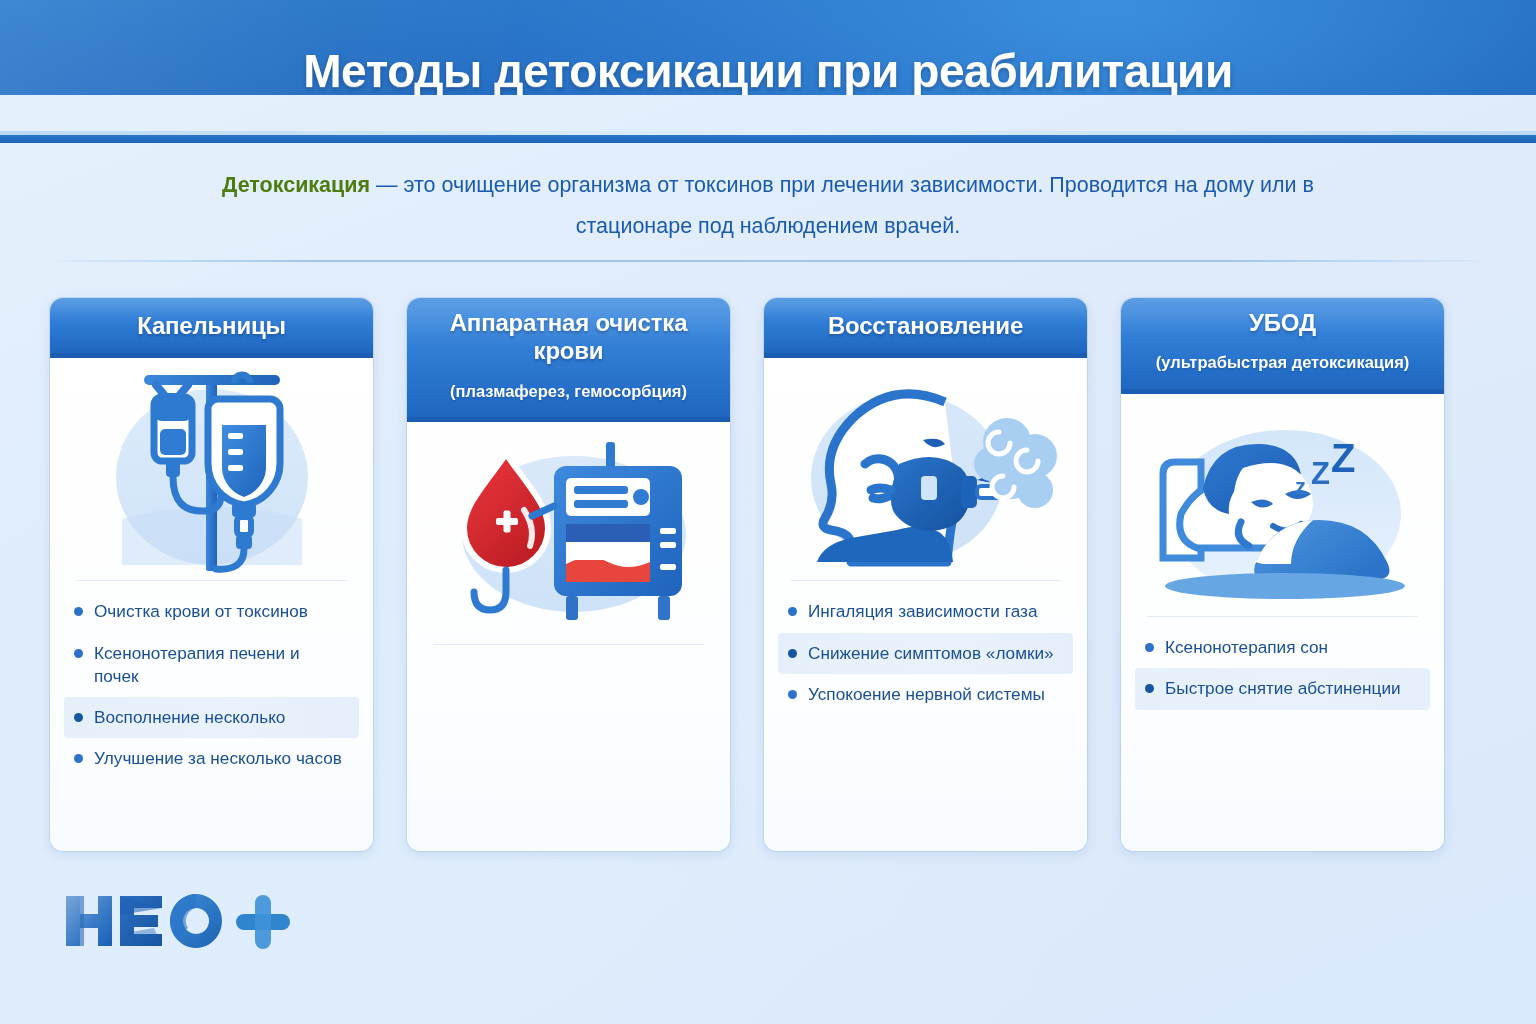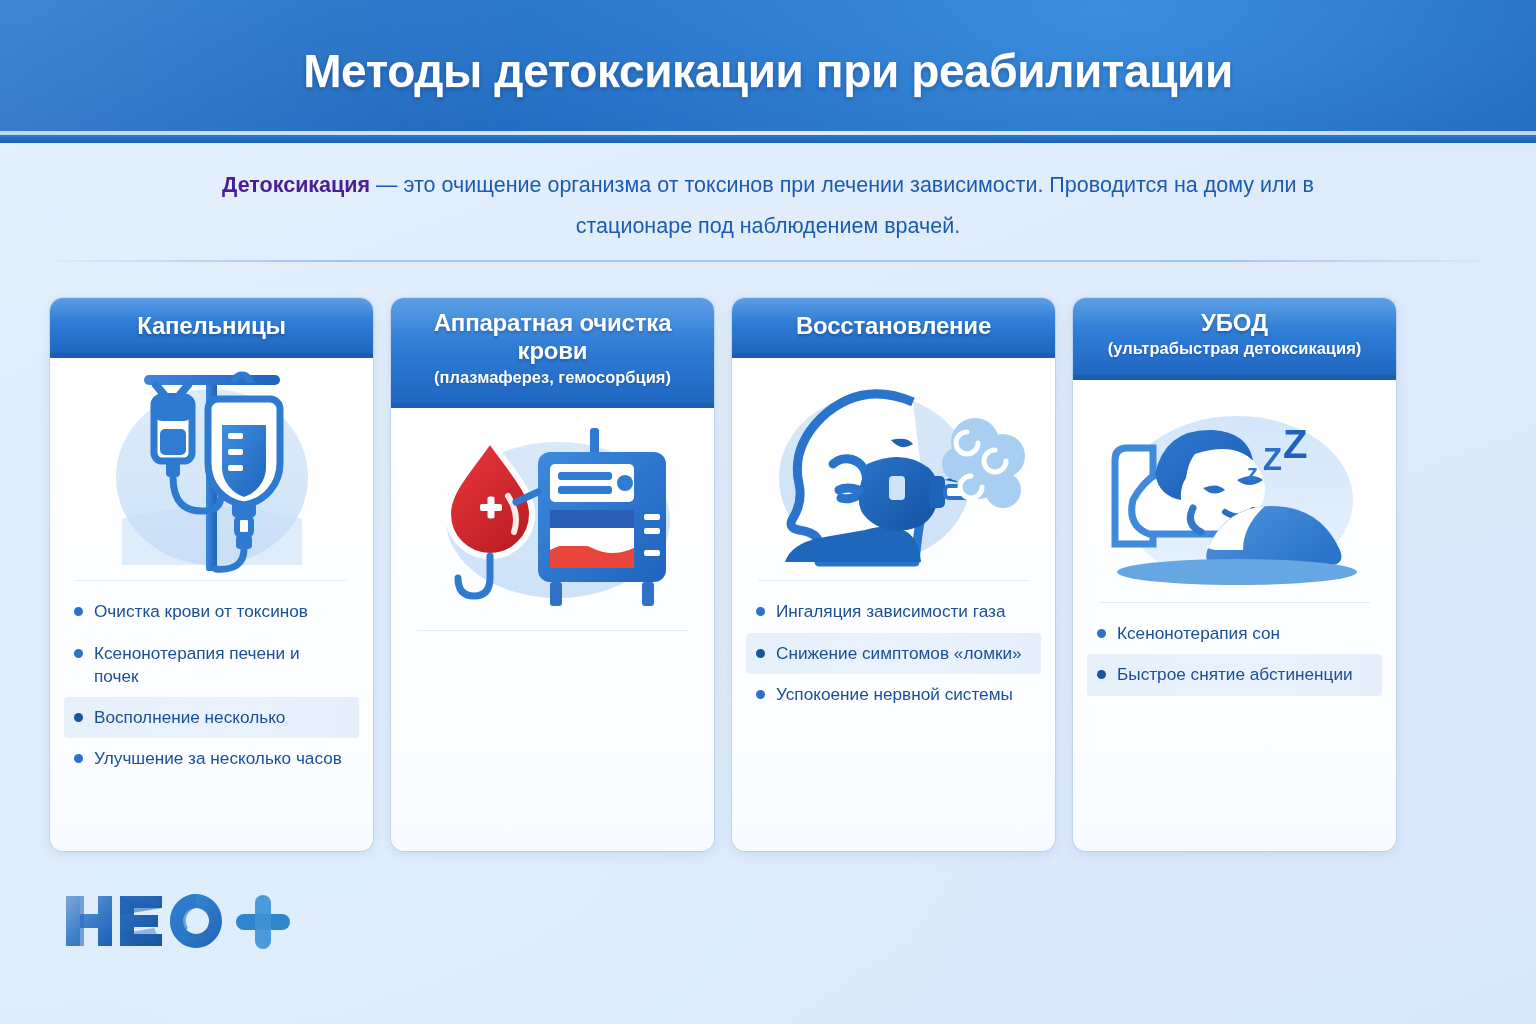--- a/index.html
+++ b/index.html
@@ -16,21 +16,21 @@
       radial-gradient(ellipse 1400px 900px at 18% 78%, #dfeefc 0%, rgba(223,238,252,0) 62%),
       linear-gradient(160deg, #e6f1fd 0%, #dfebfa 45%, #d9e8fb 100%);
     position: relative;
   }
 
   
   .header-band {
     position: absolute;
     left: 0; top: 0;
     width: 1536px;
-    height: 131px;
+    height: 95px;
     background:
       radial-gradient(ellipse 1100px 420px at 72% 8%, #3b8ede 0%, rgba(59,142,222,0) 70%),
       linear-gradient(168deg, #2d7ccd 0%, #1f66bd 55%, #1a5db0 100%);
     overflow: hidden;
   }
   .header-band::after {
     content: "";
     position: absolute;
     left: -5%; top: -60%;
     width: 60%; height: 220%;
@@ -67,36 +67,36 @@
     position: absolute;
     left: 50%;
     transform: translateX(-50%);
     top: 165px;
     width: 1200px;
     text-align: center;
     color: #1a5bb0;
     font-size: 21.5px;
     line-height: 41px;
   }
-  .subtitle b { color: #4c1d95; font-weight: bold; }
+  .subtitle b { color: #4d7c0f; font-weight: bold; }
 
   .divider {
     position: absolute;
     left: 57px; top: 260px;
     width: 1422px; height: 2px;
     background: linear-gradient(90deg, rgba(150,195,240,0.10), #9ec6ee 18%, #9ec6ee 82%, rgba(150,195,240,0.10));
   }
 
   
   .cards {
     position: absolute;
     left: 50px; top: 298px;
     width: 1438px;
     display: flex;
-    gap: 18px;
+    gap: 34px;
     align-items: flex-start;
   }
   .card {
     width: 323px;
     min-height: 553px;
     background: linear-gradient(180deg, #ffffff 0%, #fdfeff 70%, #f7fbff 100%);
     border-radius: 13px;
     box-shadow: 0 3px 12px rgba(40,95,165,0.13), 0 0 0 1px rgba(190,218,245,0.75);
     overflow: hidden;
     display: flex;
@@ -124,21 +124,21 @@
     font-weight: bold;
     line-height: 1.18;
     letter-spacing: -0.2px;
     text-shadow: 0 2px 3px rgba(10,45,95,0.4);
     position: relative;
   }
   .card-subtitle {
     font-size: 16.5px;
     font-weight: bold;
     line-height: 1.2;
-    margin-top: 2px;
+    margin-top: 16px;
     text-shadow: 0 1px 2px rgba(10,45,95,0.35);
     position: relative;
   }
 
   .card-art {
     height: 222px;
     display: flex;
     align-items: center;
     justify-content: center;
     padding: 6px 10px 0;

